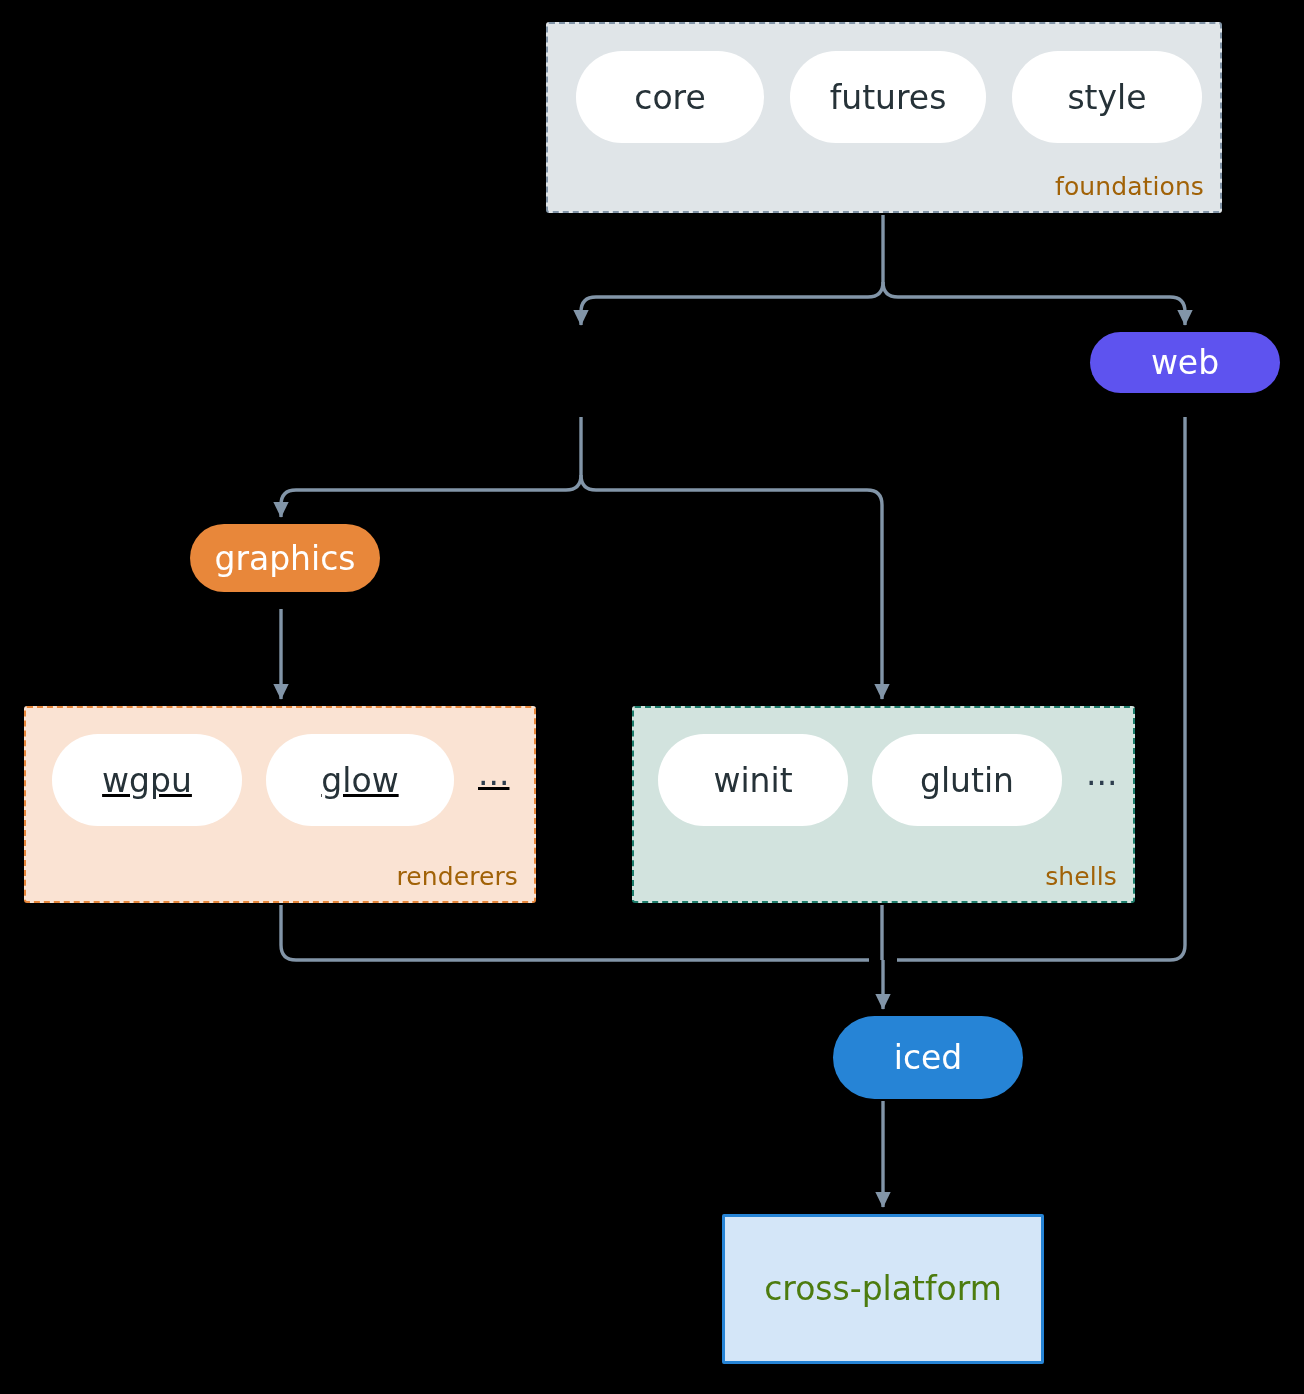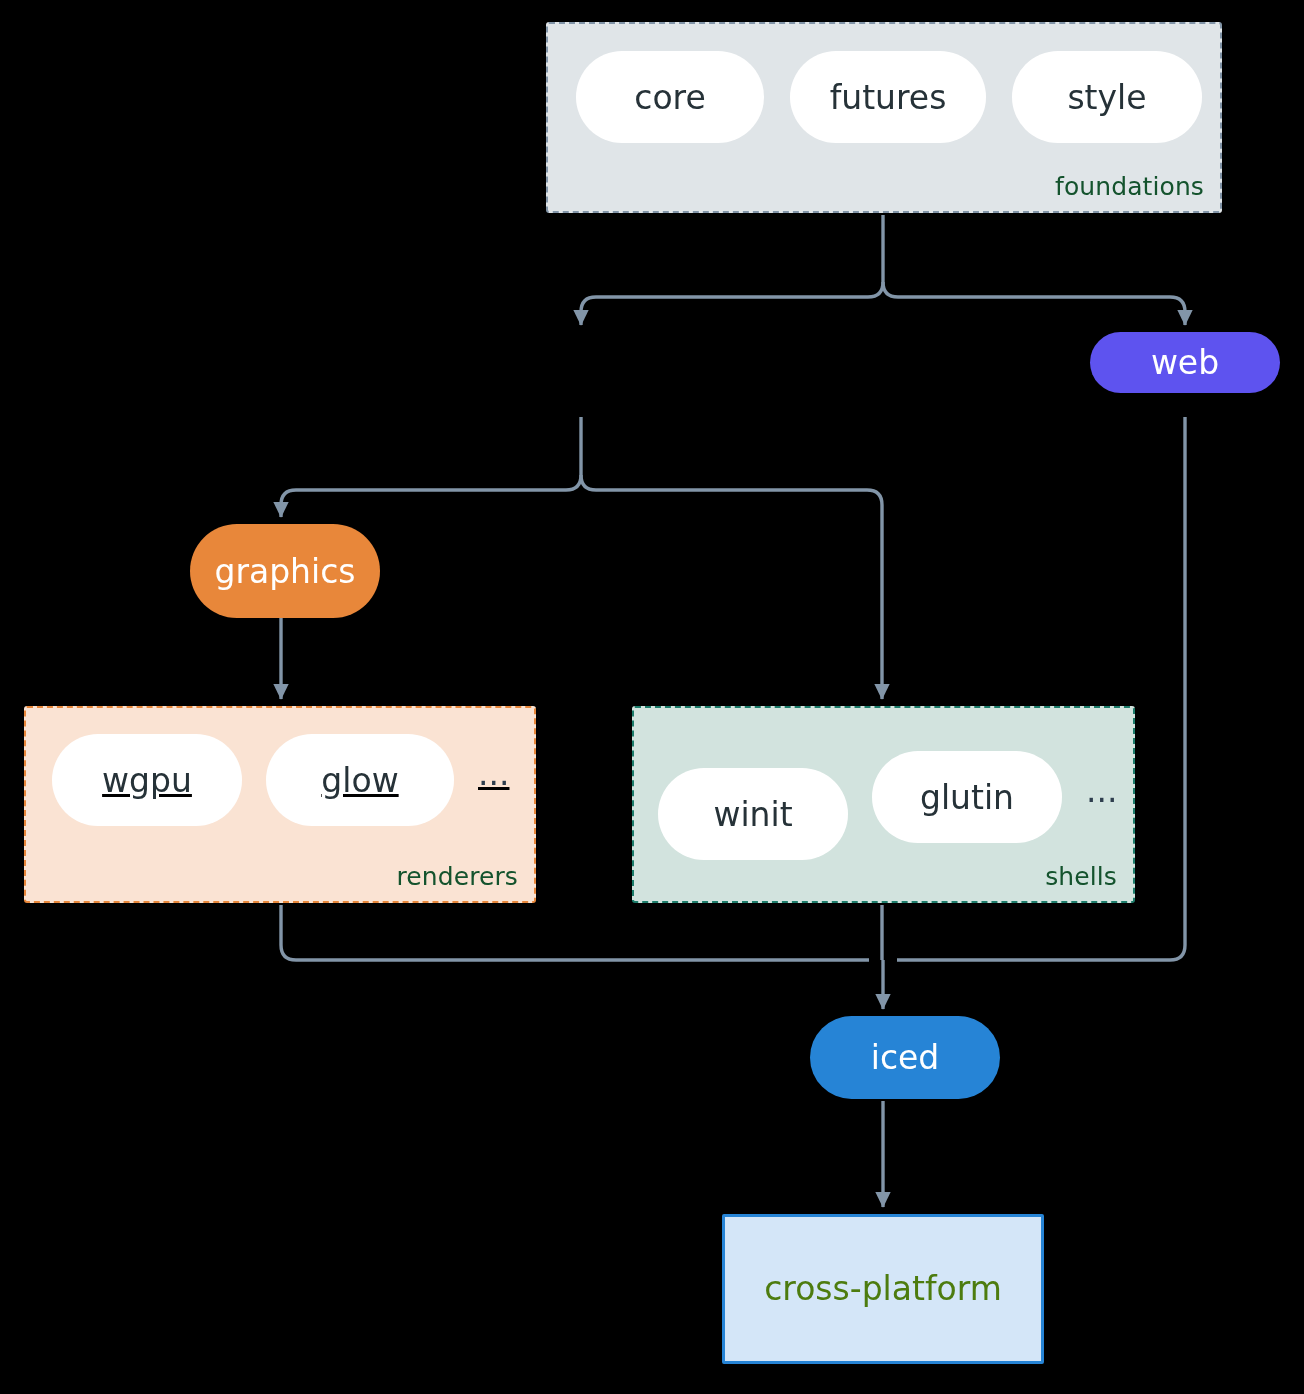--- a/index.html
+++ b/index.html
@@ -80,21 +80,21 @@
   }
   .group-shells .group-items {
     padding: 26px 0 0 24px;
     gap: 24px;
   }
   .group-label {
     position: absolute;
     right: 16px;
     bottom: 10px;
     font-size: 25px;
-    color: #14532d;
+    color: #a16207;
     letter-spacing: 0.1px;
     white-space: nowrap;
   }
 
   
   .chip {
     background: #FFFFFF;
     border-radius: 48px;
     height: 92px;
     display: flex;
@@ -103,21 +103,21 @@
     color: #263238;
     font-size: 33px;
     box-sizing: border-box;
     padding: 0 10px;
   }
   .chip-core     { width: 188px; }
   .chip-futures  { width: 196px; }
   .chip-style    { width: 190px; }
   .chip-wgpu     { width: 190px; }
   .chip-glow     { width: 188px; }
-  .chip-winit    { width: 190px; margin-top: 34px; }
+  .chip-winit    { width: 190px; }
   .chip-glutin   { width: 190px; }
 
   .ellipsis {
     color: #2E3E4E;
     font-size: 33px;
     line-height: 1;
     padding-bottom: 14px;
     white-space: nowrap;
   }
 
@@ -143,25 +143,25 @@
     left: 1090px;
     top: 332px;
     width: 190px;
     height: 61px;
     background: #5E53EF;
   }
   .node-graphics {
     left: 190px;
     top: 524px;
     width: 190px;
-    height: 94px;
+    height: 68px;
     background: #E8873A;
   }
   .node-iced {
-    left: 810px;
+    left: 833px;
     top: 1016px;
     width: 190px;
     height: 83px;
     background: #2684D6;
   }
 
   
   .node-app {
     position: absolute;
     left: 722px;

